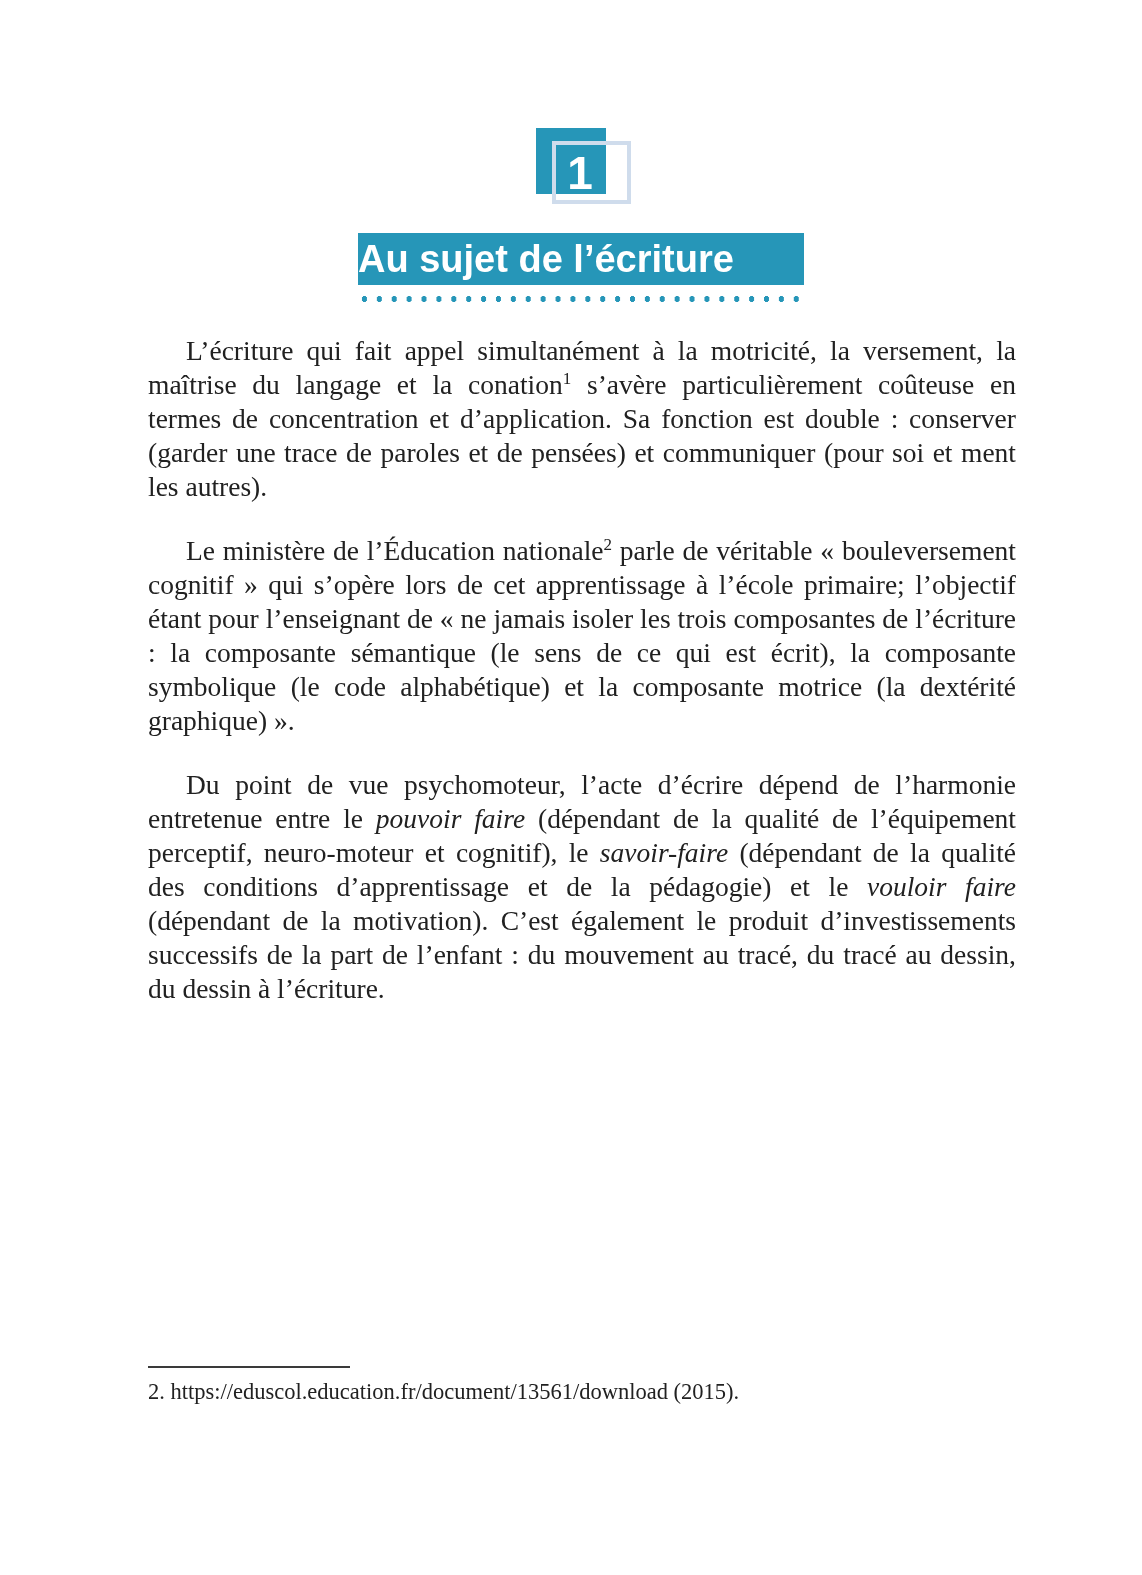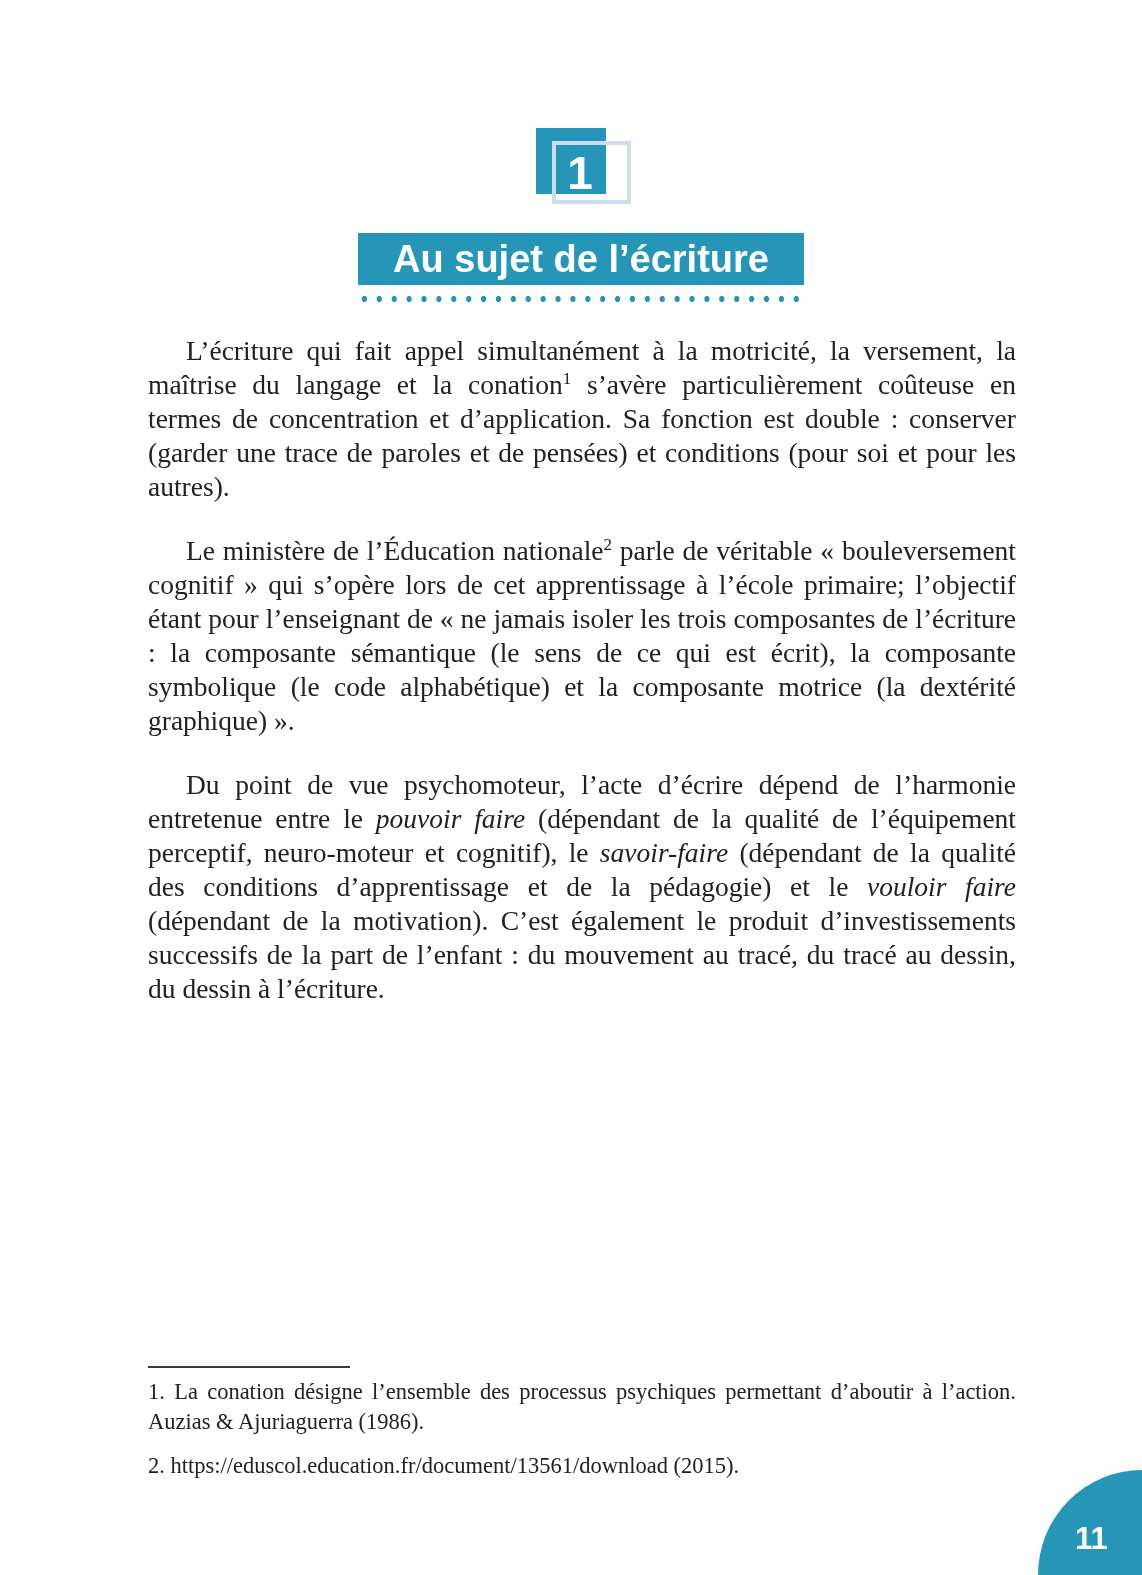--- a/index.html
+++ b/index.html
@@ -29,21 +29,21 @@
     font-family: "Liberation Sans", sans-serif;
     font-weight: bold; font-size: 46px; line-height: 1;
   }
 
   
   .title-banner {
     position: absolute; left: 358px; top: 233px; width: 446px; height: 52px;
     background: var(--teal); color: #ffffff;
     font-family: "Liberation Sans", sans-serif;
     font-weight: bold; font-size: 38px; line-height: 52px;
-    text-align: center; white-space: nowrap;
+    text-align: left; white-space: nowrap;
   }
   .dotted-rule {
     position: absolute; left: 357px; top: 295px; width: 450px; height: 8px;
     background-image: radial-gradient(circle 3px at 50% 50%, var(--teal) 98%, transparent 100%);
     background-size: 14.9px 8px;
     background-repeat: repeat-x;
   }
 
   
   .body-text {
@@ -87,28 +87,24 @@
     <span class="chapter-num">1</span>
   </div>
 
   <div class="title-banner">
     <span>Au sujet de l’écriture</span>
   </div>
 
   <div class="dotted-rule"></div>
 
   <div class="body-text">
-    <p class="para"><span>L’écriture qui fait appel simultanément à la motricité, la versement, la maîtrise du langage et la conation</span><sup>1</sup><span> s’avère particulièrement coûteuse en termes de concentration et d’application. Sa fonction est double : conserver (garder une trace de paroles et de pensées) et conditions (pour soi et pour les autres).</span></p>
+    <p class="para"><span>L’écriture qui fait appel simultanément à la motricité, la versement, la maîtrise du langage et la conation</span><sup>1</sup><span> s’avère particulièrement coûteuse en termes de concentration et d’application. Sa fonction est double : conserver (garder une trace de paroles et de pensées) et communiquer (pour soi et ment les autres).</span></p>
     <p class="para"><span>Le ministère de l’Éducation nationale</span><sup>2</sup><span> parle de véritable « boule­versement cognitif » qui s’opère lors de cet apprentissage à l’école pri­maire; l’objectif étant pour l’enseignant de « ne jamais isoler les trois composantes de l’écriture : la composante sémantique (le sens de ce qui est écrit), la composante symbolique (le code alphabétique) et la composante motrice (la dextérité graphique) ».</span></p>
     <p class="para"><span>Du point de vue psychomoteur, l’acte d’écrire dépend de l’harmonie entretenue entre le </span><em>pouvoir faire</em><span> (dépendant de la qualité de l’équipe­ment perceptif, neuro-moteur et cognitif), le </span><em>savoir-faire</em><span> (dépendant de la qualité des conditions d’apprentissage et de la pédagogie) et le </span><em>vouloir faire</em><span> (dépendant de la motivation). C’est également le produit d’investissements successifs de la part de l’enfant : du mouvement au tracé, du tracé au dessin, du dessin à l’écriture.</span></p>
   </div>
 
   <div class="footnotes">
     <div class="fn-rule"></div>
-    <p class="fn">1. La conation désigne l’ensemble des processus psychiques permettant d’aboutir à l’action. Auzias &amp; Ajuriaguerra (1986).</p>
     <p class="fn">2. https://eduscol.education.fr/document/13561/download (2015).</p>
   </div>
 
-  <div class="page-corner">
-    <span class="page-num">11</span>
-  </div>
 
 </div>
 
 </body></html>

